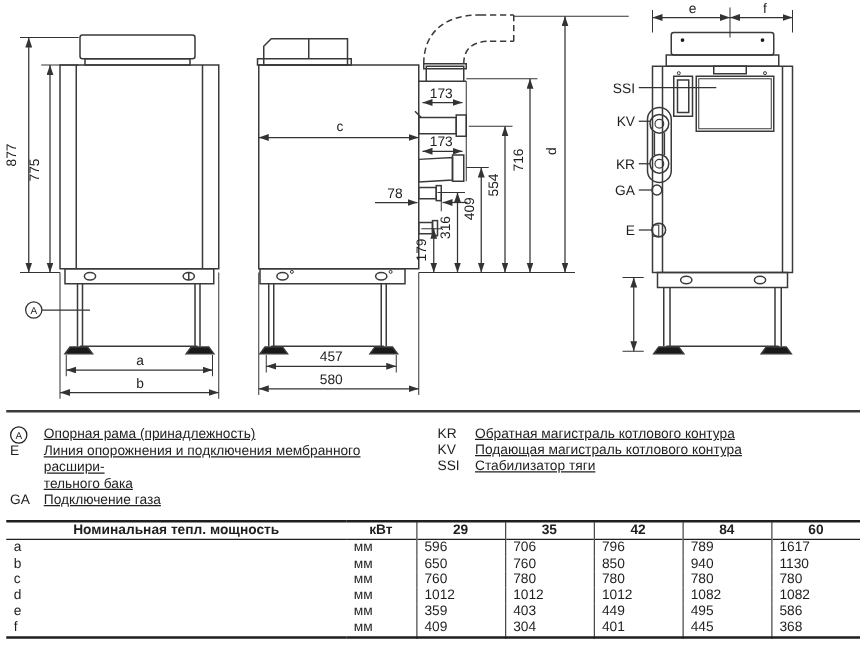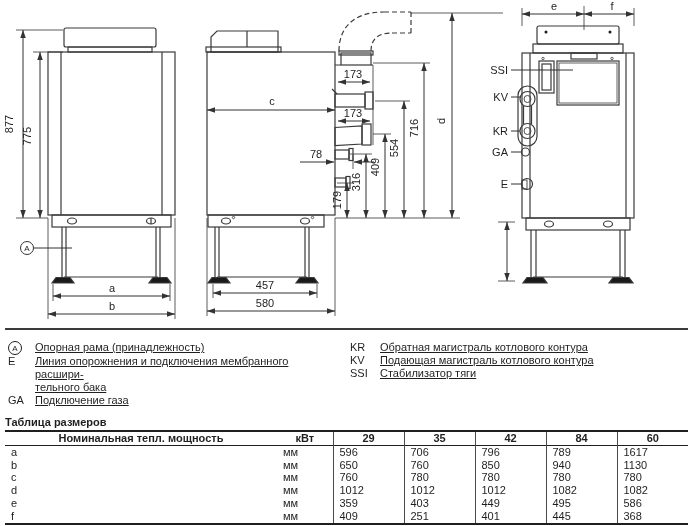--- a/index.html
+++ b/index.html
@@ -211,21 +211,20 @@
         <span class="lg-key">KV</span>
         <span class="lg-text">Подающая магистраль котлового контура</span>
       </div>
       <div class="lg-row">
         <span class="lg-key">SSI</span>
         <span class="lg-text">Стабилизатор тяги</span>
       </div>
     </div>
 
 <div class="tblwrap">
-  <div class="tbl-title">Таблица размеров</div>
   <table>
     <colgroup>
       <col class="c-name">
           <col class="c-unit">
       <col class="c-val">
           <col class="c-val">
           <col class="c-val">
           <col class="c-val">
           <col class="c-val">
     </colgroup>
@@ -283,21 +282,21 @@
             <td class="val">359</td>
             <td class="val">403</td>
             <td class="val">449</td>
             <td class="val">495</td>
             <td class="val">586</td>
           </tr>
           <tr>
             <td>f</td>
             <td>мм</td>
             <td class="val">409</td>
-            <td class="val">251</td>
+            <td class="val">304</td>
             <td class="val">401</td>
             <td class="val">445</td>
             <td class="val">368</td>
           </tr>
         </tbody>
   </table>
 </div>
 
 </div>
 

